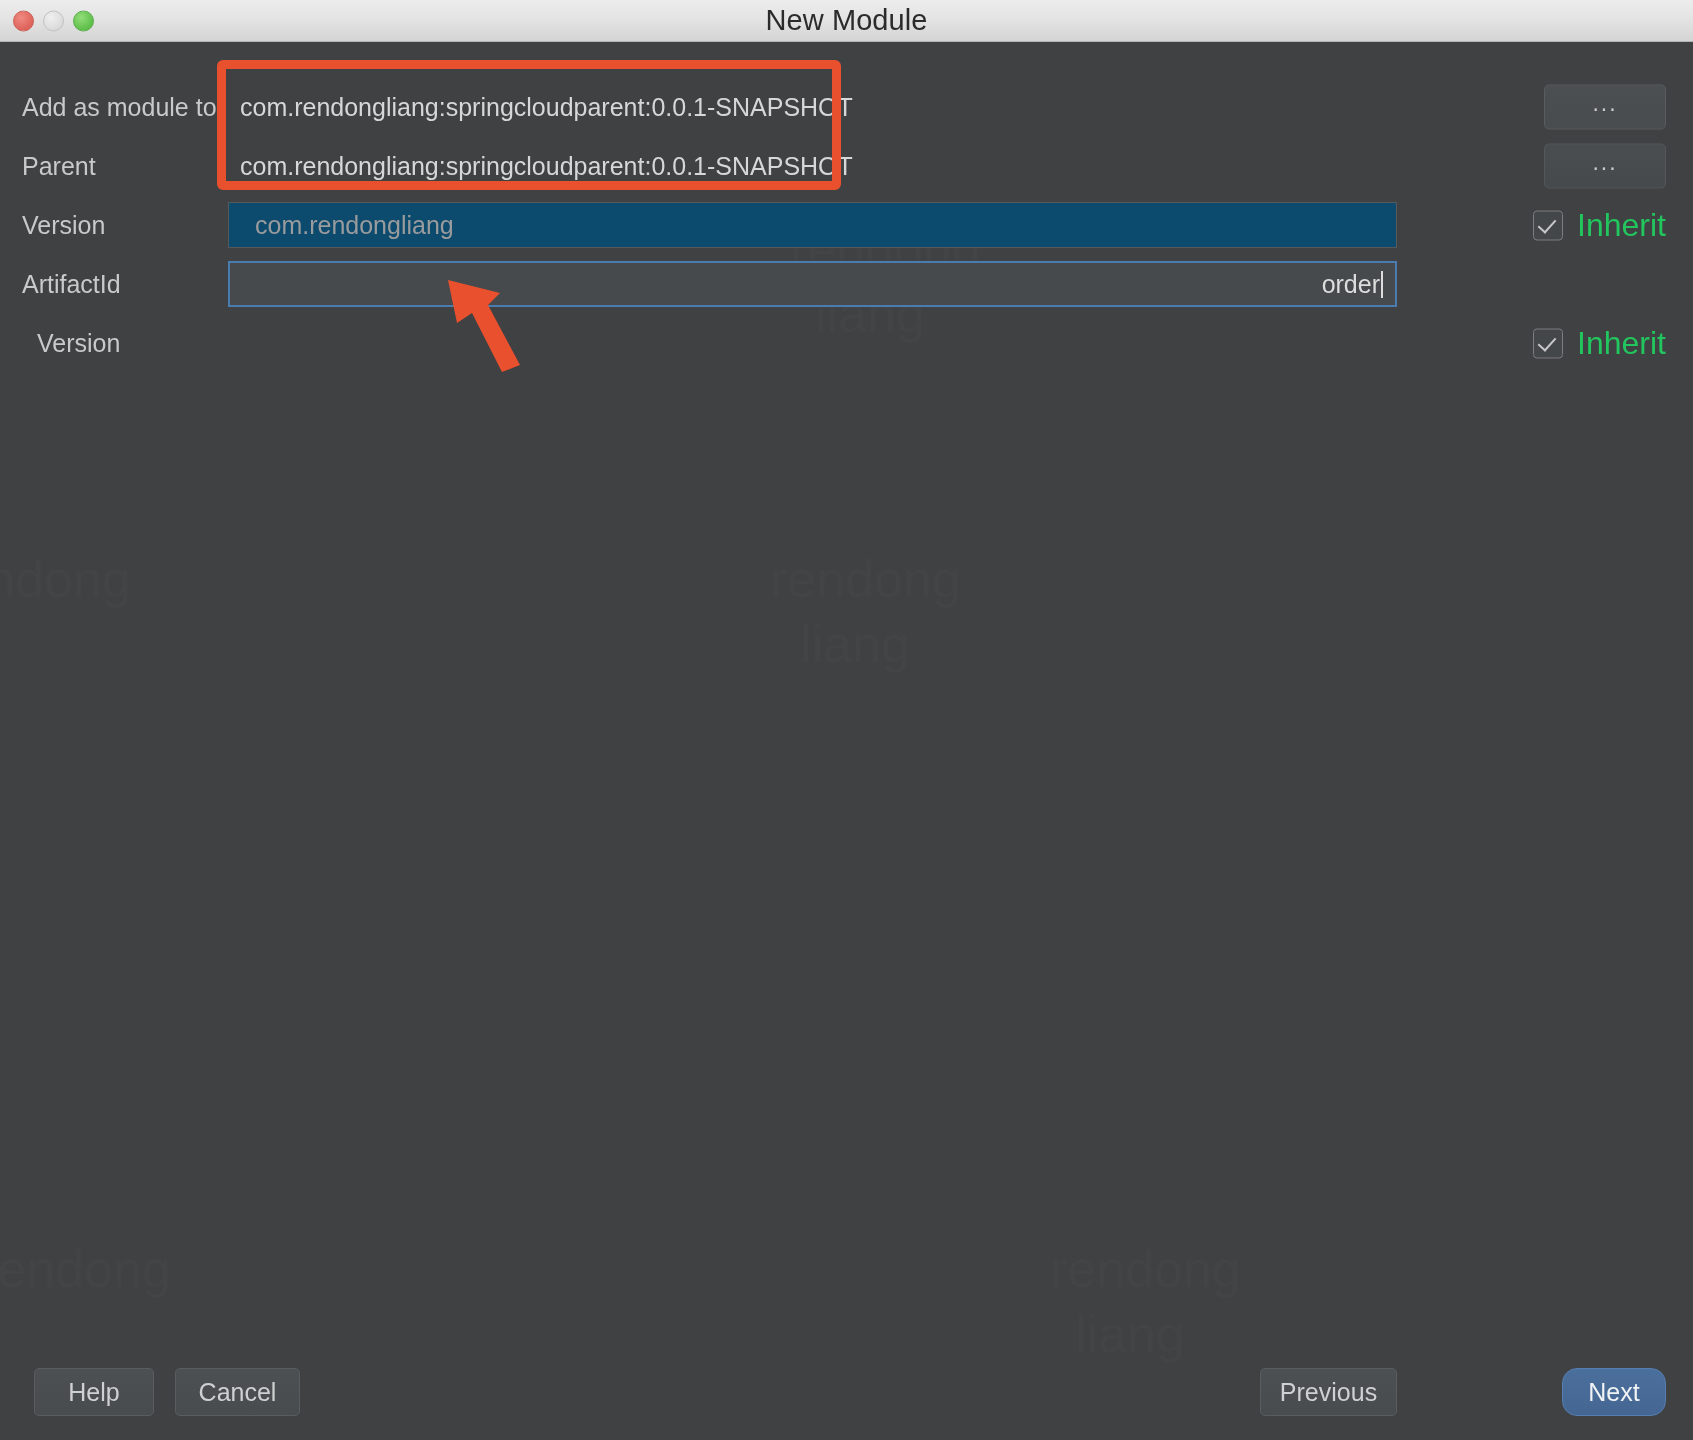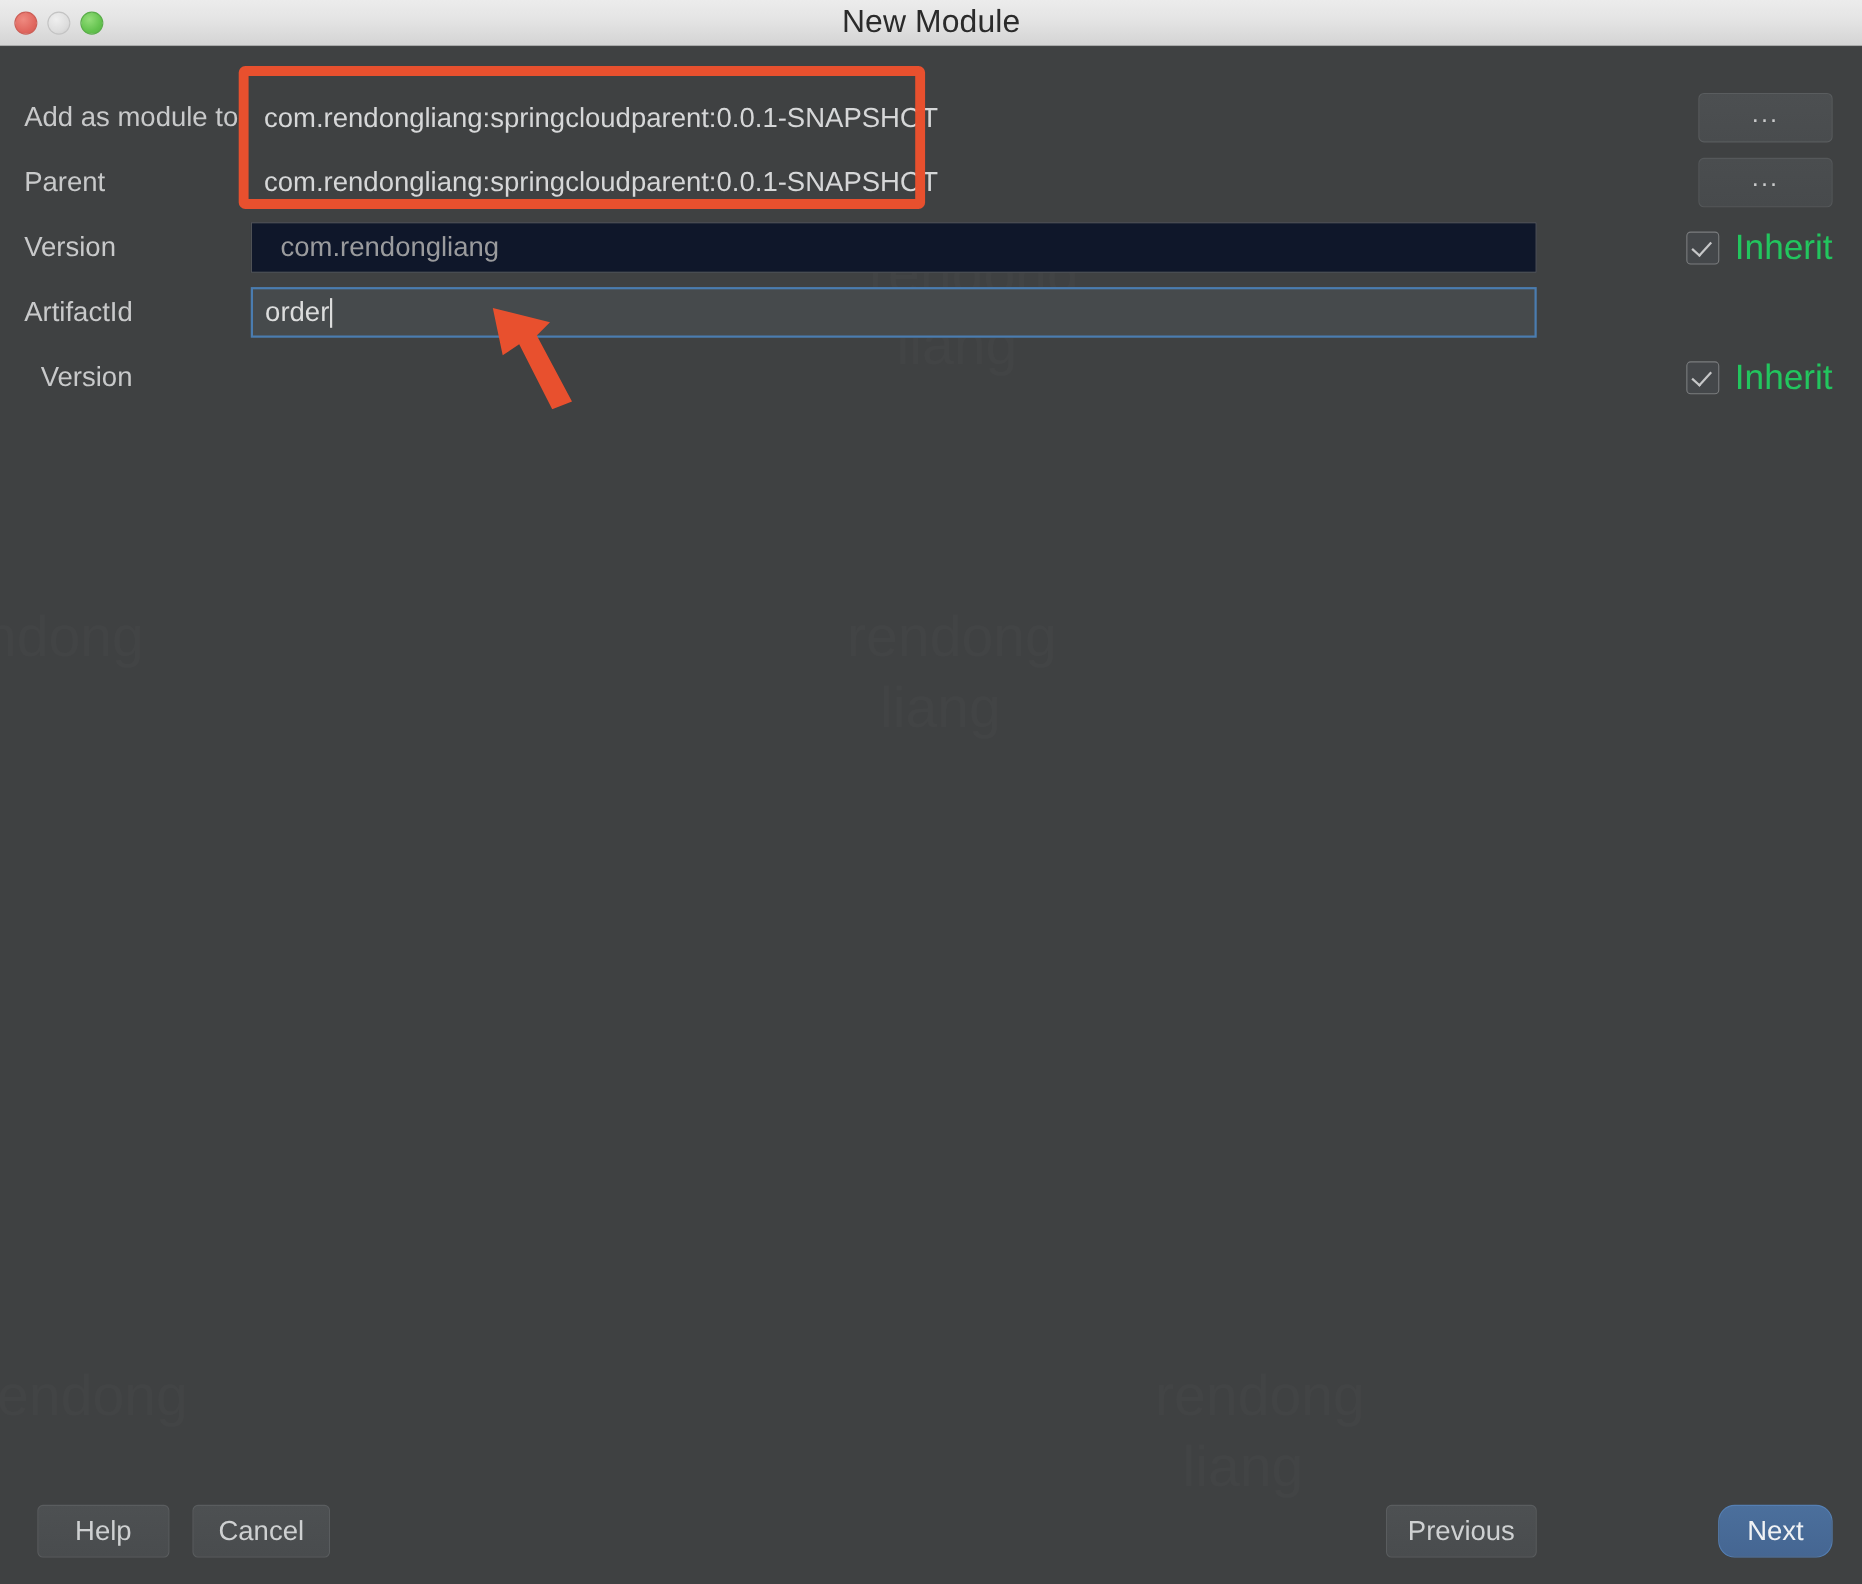--- a/index.html
+++ b/index.html
@@ -133,30 +133,31 @@
   }
   
   .field-plain {
     border: none;
     background: transparent;
     color: #d6d7d8;
   }
   
   .field-readonly {
     border: 1px solid #56585a;
-    background: #0f172a;
+    background: #0c4a6e;
     color: #9a9b9d;
     padding-left: 26px;
   }
   
   .field-focus {
     border: 2px solid #4a7cb0;
     background: #464a4c;
     color: #dcdddd;
     padding-left: 11px;
+    justify-content: flex-end;
   }
   .caret {
     display: inline-block;
     width: 2px;
     height: 27px;
     background: #dcdddd;
     margin-left: 1px;
     vertical-align: middle;
   }
 

